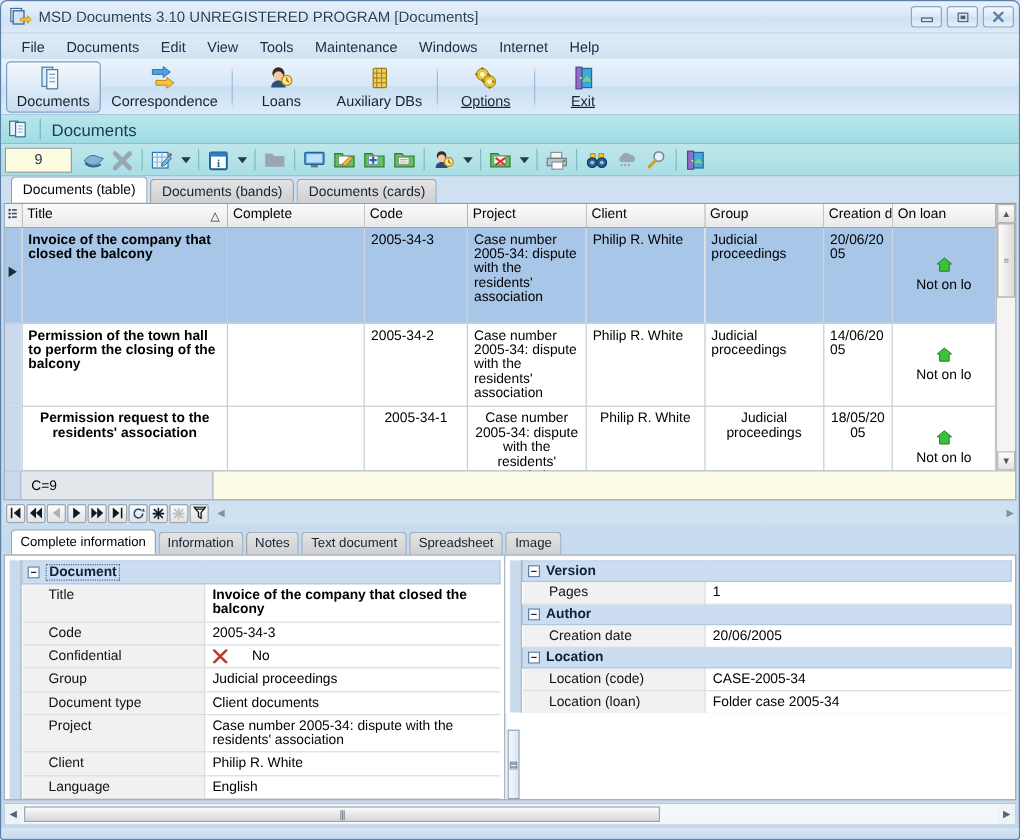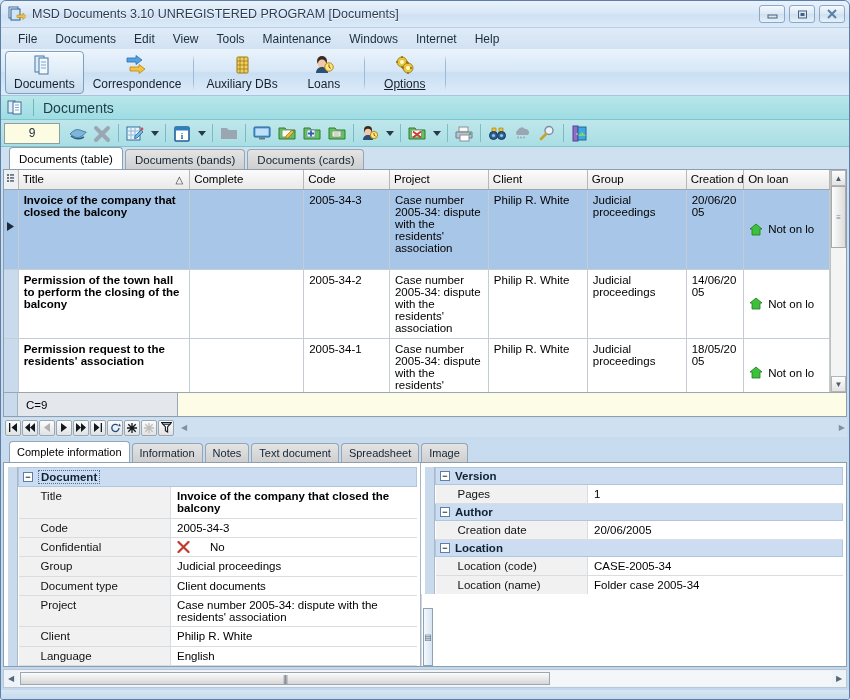--- a/index.html
+++ b/index.html
@@ -178,21 +178,21 @@
     border-right: 1px solid #c4ccd4;
     border-bottom: 1px solid #c4ccd4;
     font-size: 11.5px; color: #000;
     padding: 4px 5px; vertical-align: top;
     overflow: hidden; word-wrap: break-word;
   }
   tr.selrow td { background: #a8c6e8; font-weight: bold; }
   tr.selrow td.plain { font-weight: normal; }
   tr.row td.ttl { font-weight: bold; }
   .sortarrow { position: absolute; right: 6px; top: 4px; color: #333; font-size: 10px; }
-  .loancell { display: flex; align-items: center; gap: 5px; white-space: nowrap; }
+  .loancell { display: flex; align-items: center; gap: 5px; white-space: nowrap; flex-direction: column; }
 
   
   .rowmark { width: 14px; background: #c8daec; border-right: 1px solid #9fb3c6;
              position: relative; }
 
   
   .filterbar { height: 24px; display: flex; border-top: 1px solid #9aa7b2; flex: none; background: #fdfce6;}
   .filterbar .fleft { width: 14px; background: #c8daec; border-right: 1px solid #9fb3c6; flex:none;}
   .filtercell {
     width: 160px; background: #e4e8ed; border-right: 1px solid #9aa7b2;
@@ -371,40 +371,40 @@
         </svg>
       </span>
       <span class="tbtn-lbl">Correspondence</span>
     </div>
 
     <div class="tbsep"></div>
 
     <div class="tbtn">
       <span class="tbtn-ico">
         <svg class="sv" width="26" height="22" viewBox="0 0 26 22">
-          <rect x="8" y="3" width="11" height="16" rx="1" fill="#f0cf63" stroke="#9c7a15"></rect>
-          <g stroke="#9c7a15" stroke-width=".8">
-            <path d="M8 7h11M8 11h11M8 15h11M11 3v16M15 3v16"></path>
-          </g>
-        </svg>
-      </span>
-      <span class="tbtn-lbl">Auxiliary DBs</span>
-    </div>
-
-    <div class="tbtn">
-      <span class="tbtn-ico">
-        <svg class="sv" width="26" height="22" viewBox="0 0 26 22">
           <ellipse cx="11" cy="7" rx="5" ry="5" fill="#3c2a22"></ellipse>
           <ellipse cx="11" cy="10" rx="4.2" ry="4.6" fill="#f0c9a8"></ellipse>
           <path d="M5 19c0-4 3-6 6-6s6 2 6 6z" fill="#2d4f76"></path>
           <circle cx="18" cy="13" r="4.2" fill="#ffe680" stroke="#b8860b"></circle>
           <path d="M18 10.5v2.6l1.8 1.2" stroke="#7a5b11" stroke-width="1" fill="none"></path>
         </svg>
       </span>
       <span class="tbtn-lbl">Loans</span>
+    </div>
+
+    <div class="tbtn">
+      <span class="tbtn-ico">
+        <svg class="sv" width="26" height="22" viewBox="0 0 26 22">
+          <rect x="8" y="3" width="11" height="16" rx="1" fill="#f0cf63" stroke="#9c7a15"></rect>
+          <g stroke="#9c7a15" stroke-width=".8">
+            <path d="M8 7h11M8 11h11M8 15h11M11 3v16M15 3v16"></path>
+          </g>
+        </svg>
+      </span>
+      <span class="tbtn-lbl">Auxiliary DBs</span>
     </div>
 
     <div class="tbsep"></div>
 
     <div class="tbtn">
       <span class="tbtn-ico">
         <svg class="sv" width="26" height="22" viewBox="0 0 26 22">
           <g fill="#e8c63a" stroke="#8a6d10" stroke-width=".7">
             <circle cx="10" cy="8" r="5"></circle>
             <circle cx="16" cy="14" r="5"></circle>
@@ -415,20 +415,31 @@
             <path d="M10 2v2M10 12v2M4 8h2M14 8h2"></path>
             <path d="M16 8v2M16 18v2M10 14h2M20 14h-2"></path>
           </g>
         </svg>
       </span>
       <span class="tbtn-lbl"><u>Options</u></span>
     </div>
 
     <div class="tbsep"></div>
 
+    <div class="tbtn">
+      <span class="tbtn-ico">
+        <svg class="sv" width="26" height="22" viewBox="0 0 26 22">
+          <rect x="7" y="2" width="5" height="18" fill="#8e6ec8" stroke="#5a3f8f"></rect>
+          <rect x="12" y="3" width="8" height="16" fill="#3fa8e0" stroke="#23688f"></rect>
+          <path d="M12 14 l4-5 4 5z" fill="#7ad27a"></path>
+          <circle cx="11" cy="11" r="0.9" fill="#ffe680"></circle>
+        </svg>
+      </span>
+      <span class="tbtn-lbl"><u>Exit</u></span>
+    </div>
   </div>
 
   <div class="sectionbar">
     <span class="sec-ico">
       <svg class="sv" width="18" height="15" viewBox="0 0 18 15">
         <rect x="1" y="1" width="7" height="12" fill="#e2eefa" stroke="#3e6c96"></rect>
         <rect x="6" y="2" width="8" height="12" fill="#f6fbff" stroke="#3e6c96"></rect>
         <g stroke="#85a9c9">
             <path d="M8 5h4M8 7.5h4M8 10h4"></path>
           </g>
@@ -718,21 +729,21 @@
                 <span class="loancell">
                   <span>
                     <svg class="sv" width="14" height="13" viewBox="0 0 14 13">
                       <path d="M7 1 L13 6 H11 V12 H3 V6 H1z" fill="#3dc13d" stroke="#1f7a1f" stroke-width=".8"></path>
                     </svg>
                   </span>
                   <span>Not on lo</span>
                 </span>
               </td>
             </tr>
-            <tr class="row" style="height:62px;">
+            <tr class="row" style="height:62px;text-align:center;">
               <td class="rowmark"></td>
               <td class="ttl">Permission request to the residents' association</td>
               <td></td>
               <td>2005-34-1</td>
               <td>Case number 2005-34: dispute with the residents' association</td>
               <td>Philip R. White</td>
               <td>Judicial proceedings</td>
               <td>18/05/2005</td>
               <td style="vertical-align:middle;">
                 <span class="loancell">
@@ -941,21 +952,21 @@
                 <span class="expander">−</span>
                 <span>Location</span>
               </span>
             </td>
           </tr>
           <tr>
             <td class="dlabel">Location (code)</td>
             <td class="dval">CASE-2005-34</td>
           </tr>
           <tr>
-            <td class="dlabel">Location (name)</td>
+            <td class="dlabel">Location (loan)</td>
             <td class="dval">Folder case 2005-34</td>
           </tr>
 
         </tbody>
           </table>
       </div>
       <div class="dvscroll">
         <div class="dvs-thumb">▤</div>
       </div>
     </div>

